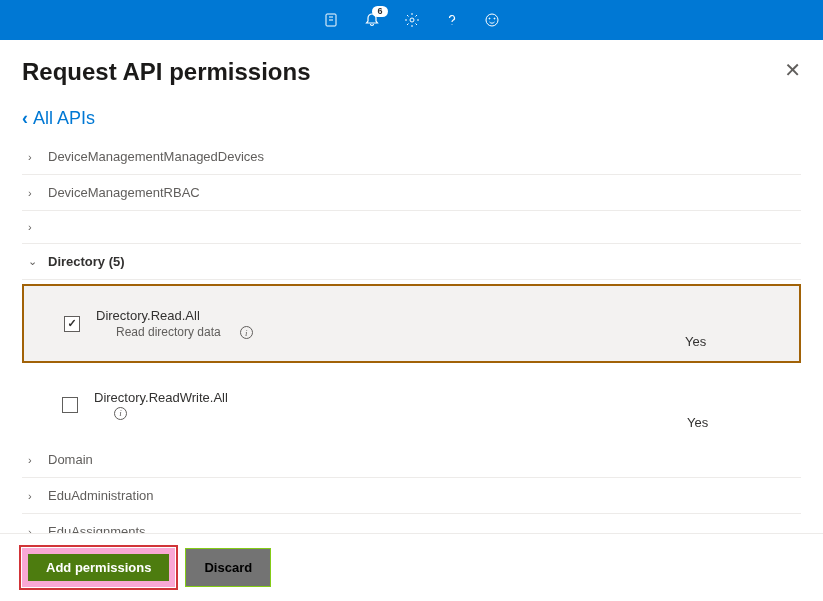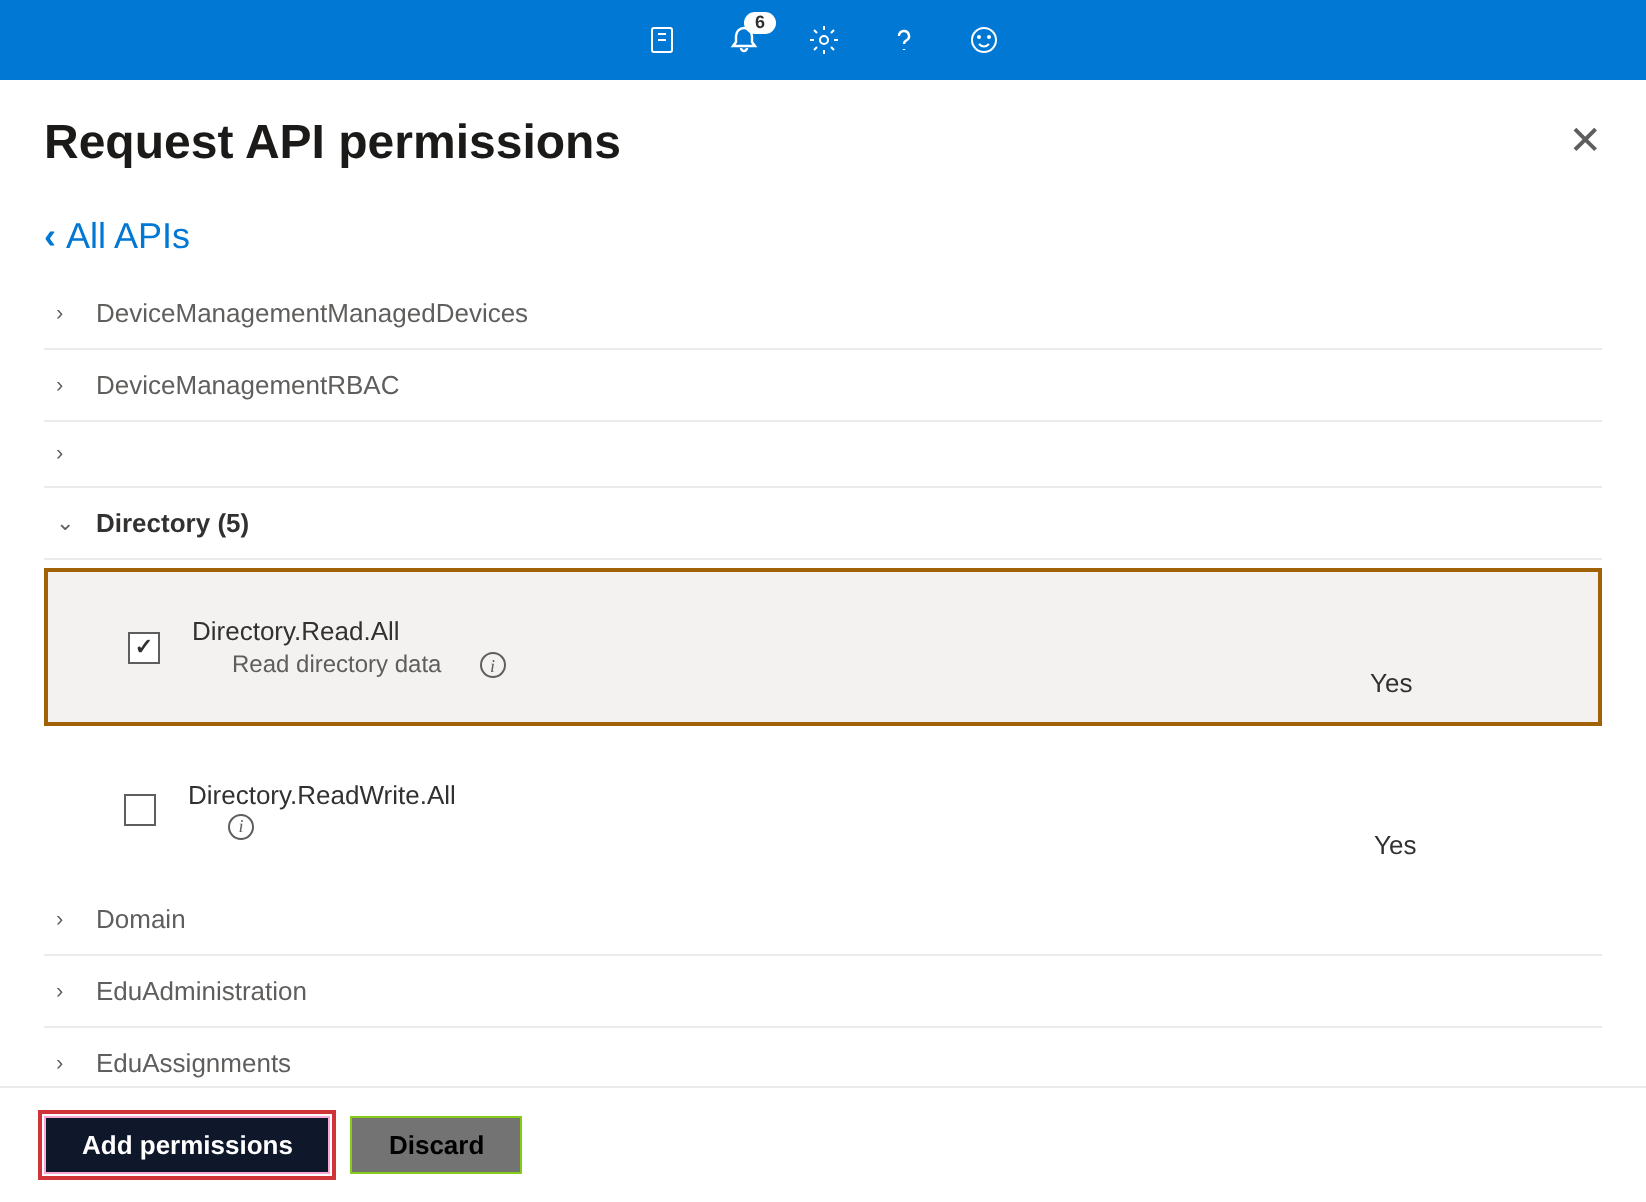--- a/index.html
+++ b/index.html
@@ -28,21 +28,21 @@
     .perm-row.no-border { border-bottom: none; }
     .checkbox { width: 16px; height: 16px; border: 1px solid #605e5c; margin-right: 16px; display: flex; align-items: center; justify-content: center; cursor: pointer; background: #fff; flex-shrink: 0; }
     .checkbox.checked::after { content: "✓"; font-size: 11px; color: #323130; font-weight: 700; }
     .perm-text { flex: 1; }
     .perm-name { font-size: 13px; color: #323130; margin-bottom: 2px; }
     .perm-desc { font-size: 12px; color: #605e5c; display: flex; align-items: flex-end; gap: 19px; margin-left: 20px; }
     .info-icon { display: inline-flex; width: 13px; height: 13px; border: 1px solid #605e5c; border-radius: 50%; align-items: center; justify-content: center; font-size: 9px; font-style: italic; font-family: serif; color: #605e5c; }
     .admin-col { width: 100px; text-align: left; font-size: 13px; color: #323130; margin-top: 36px; }
     .footer { position: fixed; bottom: 0; left: 0; right: 0; background: #fff; padding: 14px 22px; border-top: 1px solid #edebe9; display: flex; gap: 10px; }
     .btn { padding: 6px 18px; font-size: 13px; cursor: pointer; border: 1px solid #84cc16; background: #737373; font-weight: bold; }
-    .btn-primary { background: #0f172a; color: #fff; border: 1px solid #f9a8d4; font-weight: 600; }
+    .btn-primary { background: #4d7c0f; color: #fff; border: 6px solid #f9a8d4; font-weight: 600; }
     .btn-highlight { outline: 2px solid #d13438; outline-offset: 1px; }
     
     svg { display: block; }
   </style>
 </head>
 <body>
 
 <div class="top-bar">
   <span class="top-bar-icon">
     <svg width="16" height="16" viewBox="0 0 16 16" fill="none" stroke="white" stroke-width="1">

